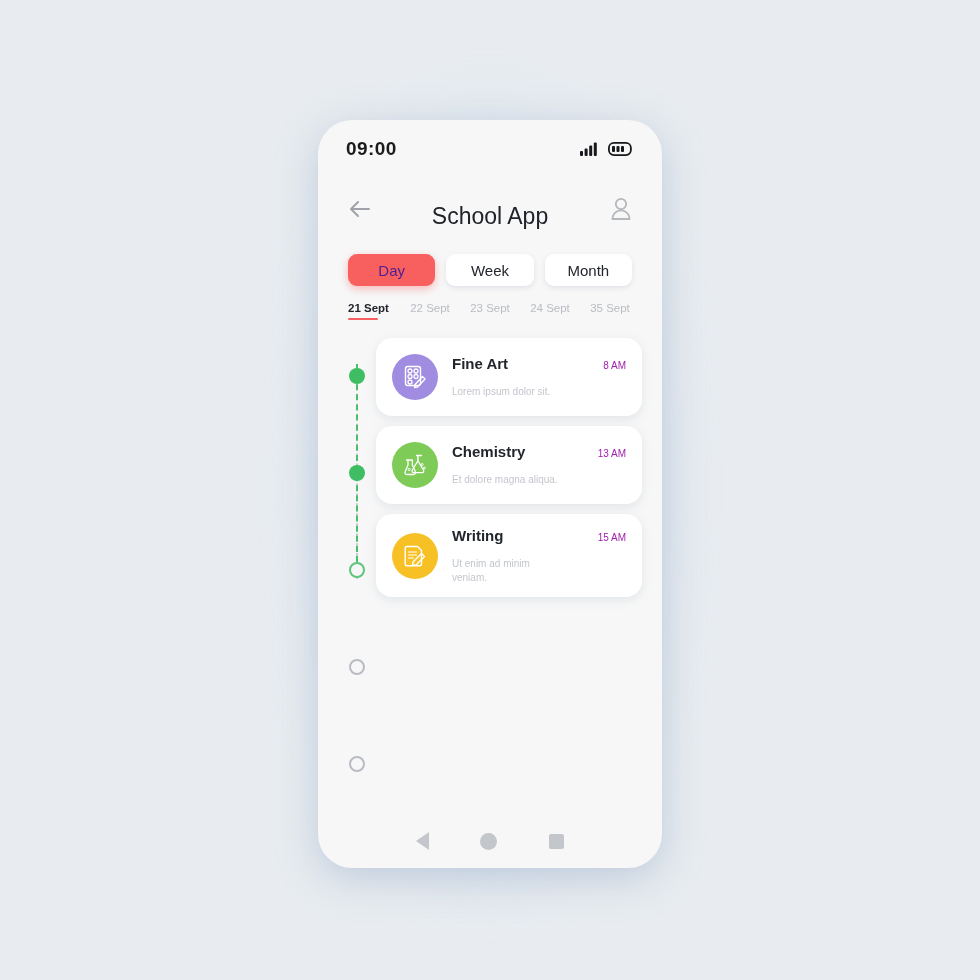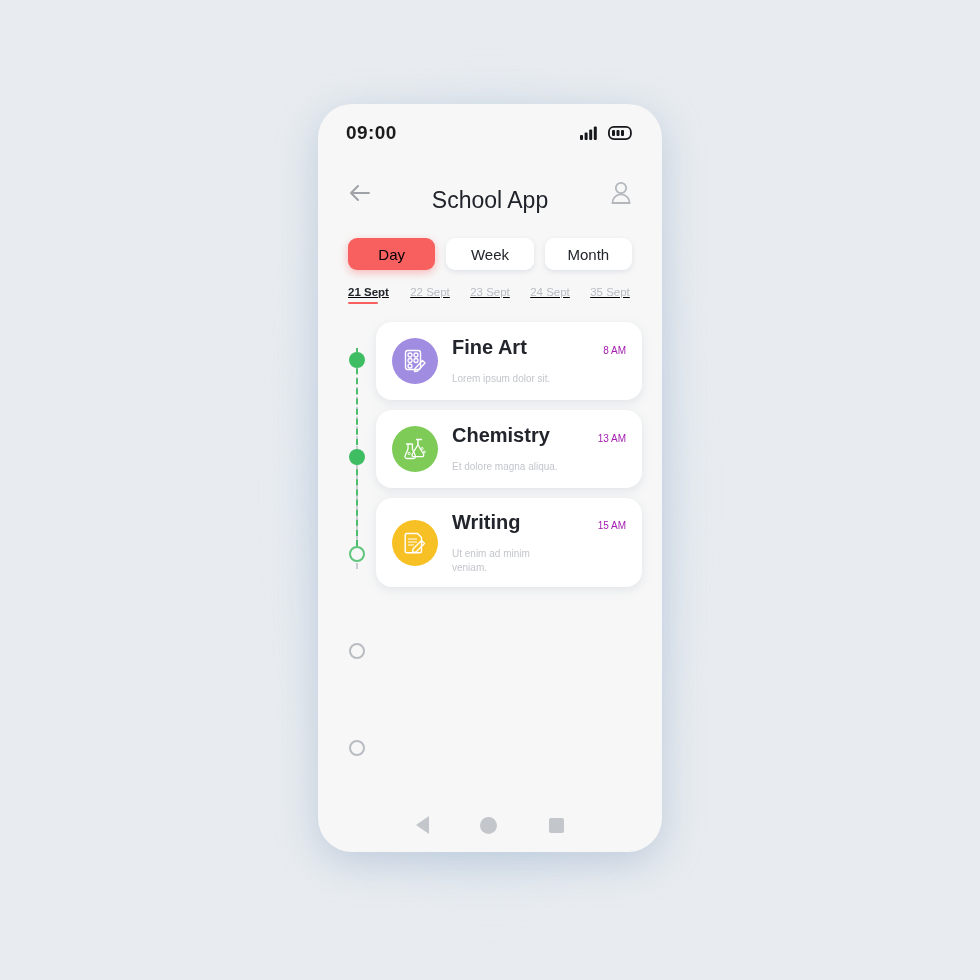--- a/index.html
+++ b/index.html
@@ -24,21 +24,21 @@
     height: 824px;
     border-radius: 80px;
     background: radial-gradient(ellipse at 50% 50%, rgba(196,216,238,0.95) 0%, rgba(205,221,240,0.55) 45%, rgba(232,236,240,0) 72%);
     filter: blur(26px);
   }
 
   
   #phone {
     position: absolute;
     left: 318px;
-    top: 104px;
+    top: 120px;
     width: 344px;
     height: 748px;
     background: #f7f7f7;
     border-radius: 34px;
     overflow: hidden;
     box-shadow: 0 10px 40px rgba(140,165,195,0.45);
   }
 
   
   .statusbar {
@@ -98,31 +98,30 @@
     justify-content: center;
     font-size: 15px;
     background: #ffffff;
     color: #22252b;
     box-shadow: 0 2px 5px rgba(170,180,195,0.30);
     cursor: pointer;
     user-select: none;
   }
   .seg.active {
     background: #f8605f;
-    color: #000000;
+    color: #4c1d95;
     box-shadow: 0 3px 8px rgba(248,96,95,0.40);
   }
 
   
   .datestrip {
     display: flex;
     padding: 16px 30px 0 30px;
     box-sizing: border-box;
     gap: 16px;
-    text-decoration: underline;
   }
   .date {
     flex: 1;
     text-align: center;
     font-size: 11.5px;
     color: #b9bcc2;
     padding-bottom: 6px;
     cursor: pointer;
     user-select: none;
     position: relative;
@@ -210,21 +209,21 @@
     margin-right: 14px;
   }
   .card-body { flex: 1; min-width: 0; }
   .card-toprow {
     display: flex;
     align-items: baseline;
     justify-content: space-between;
     gap: 8px;
   }
   .card-title {
-    font-size: 20px;
+    font-size: 15px;
     font-weight: bold;
     color: #22252b;
   }
   .card-time {
     font-size: 10px;
     color: #a21caf;
     flex: none;
     padding-left: 13px;
   }
   .card-sub {

